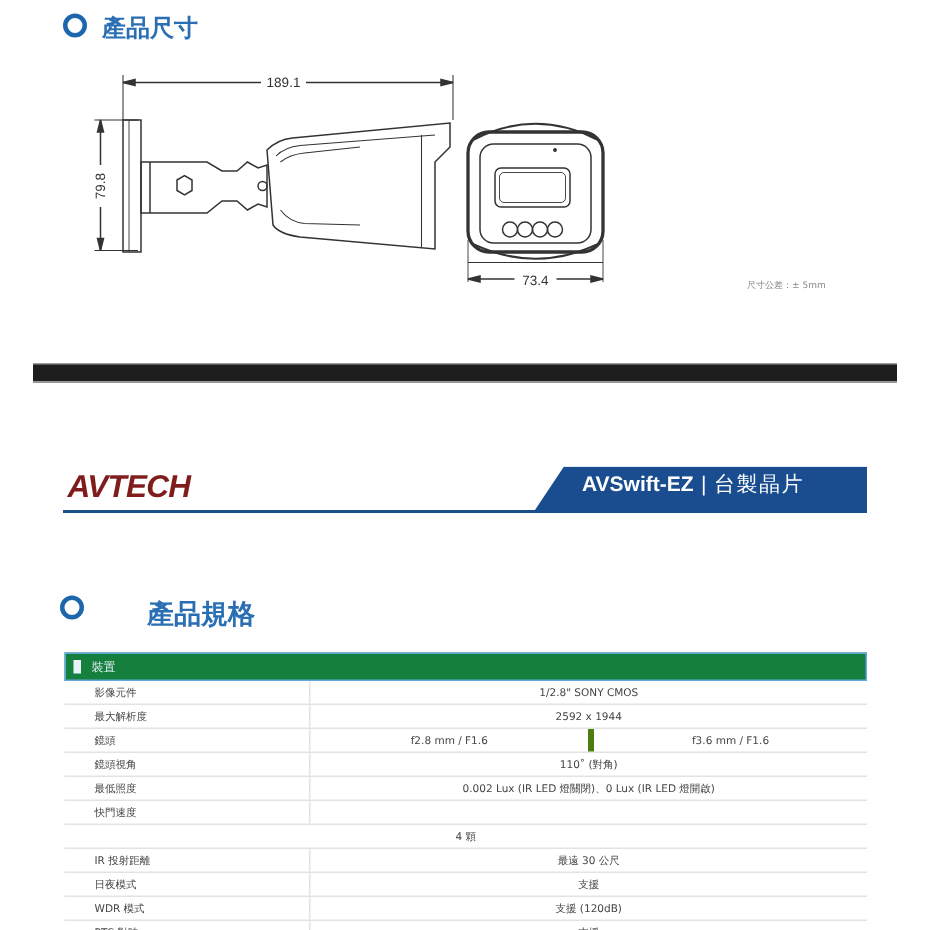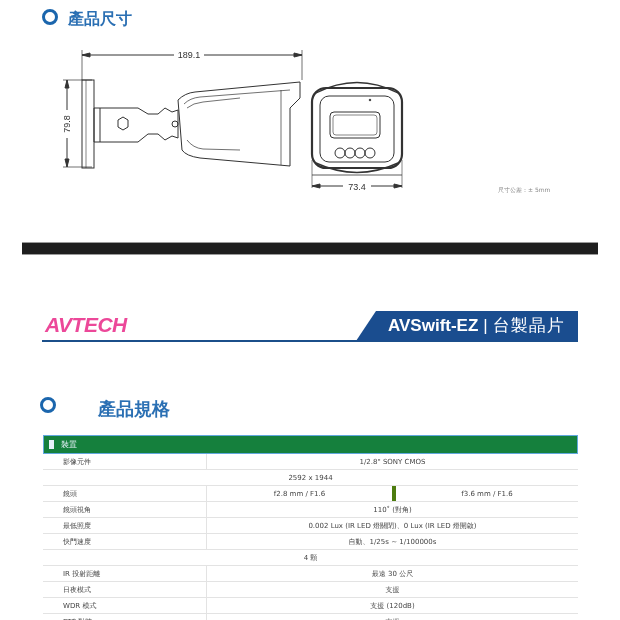--- a/index.html
+++ b/index.html
@@ -13,24 +13,24 @@
   #dims-head { left:42px; top:9px; }
   #dims-head .title { font-size:16px; }
   #spec-head { left:40px; top:397px; }
   #spec-head .title { font-size:18px;margin-left:32px; }
 
   #drawing { left:40px; top:45px; width:520px; height:150px; }
   .tolerance { left:498px; top:186px; font-size:6px; color:#888; }
 
   #dark-bar { left:22px; top:242px; width:576px; height:11px; background:#1e1e1e; border-top:1px solid #9a9a9a; border-bottom:1px solid #9a9a9a; }
 
-  #brand-left { left:45px; top:313px; font-family:"Liberation Sans", sans-serif; font-weight:bold; font-style:italic; font-size:21px; color:#ec4899; letter-spacing:-0.5px; }
+  #brand-left { left:45px; top:313px; font-family:"Liberation Sans", sans-serif; font-weight:bold; font-style:italic; font-size:21px; color:#7f1d1d; letter-spacing:-0.5px; }
   #brand-line { left:42px; top:340px; width:536px; height:2px; background:#1b4f8a; }
   #brand-band { left:356px; top:311px; width:222px; height:30px; background:#1a4d8f; clip-path:polygon(9% 0,100% 0,100% 100%,0 100%); }
-  #brand-right { left:388px; top:314px; font-family:"Liberation Sans", sans-serif; font-weight:bold; font-size:17px; color:#ffffff; white-space:nowrap; }
+  #brand-right { left:388px; top:314px; font-family:"Liberation Sans", sans-serif; font-weight:bold; font-size:14px; color:#ffffff; white-space:nowrap; }
   #brand-right .sep { font-weight:normal; margin:0 5px; }
   #brand-right .zh { font-weight:normal; letter-spacing:1px; }
 
   #spec-table { left:43px; top:435px; width:535px; }
   .tbl-header { height:17px; background:#15803d; border:1px solid #62a8de; display:flex; align-items:center; color:#e8f2fb; font-size:8px; }
   .tbl-header .bar-icon { width:5px; height:9px; background:#e8f2fb; margin:0 7px 0 5px; }
   .row { display:flex; height:15px; border-bottom:1px solid #e3e3e3; font-size:7px; color:#444; align-items:stretch; }
   .row .label { width:164px; padding-left:20px; box-sizing:border-box; display:flex; align-items:center; border-right:1px solid #e3e3e3; }
   .row .val { flex:1; display:flex; align-items:center; justify-content:center; }
   .row .val.half { flex:none; width:185px; border-right:4px solid #4d7c0f; }
@@ -118,38 +118,38 @@
 <div id="spec-table" class="abs">
   <div class="tbl-header">
     <span class="bar-icon"></span>
     <span>裝置</span>
   </div>
   <div class="row">
     <div class="label">影像元件</div>
     <div class="val">1/2.8"  SONY CMOS</div>
   </div>
   <div class="row">
+    <div class="label">最大解析度</div>
     <div class="val">2592 x 1944</div>
   </div>
   <div class="row">
     <div class="label">鏡頭</div>
     <div class="val half">f2.8 mm / F1.6</div>
     <div class="val half">f3.6 mm / F1.6</div>
   </div>
   <div class="row">
     <div class="label">鏡頭視角</div>
     <div class="val half">110˚ (對角)</div>
   </div>
   <div class="row">
     <div class="label">最低照度</div>
     <div class="val">0.002 Lux (IR LED 燈關閉)、0 Lux (IR LED 燈開啟)</div>
   </div>
   <div class="row">
     <div class="label">快門速度</div>
-    <div class="val">自動、1/25s ~ 1/100000s</div>
   </div>
   <div class="row">
     <div class="val">4 顆</div>
   </div>
   <div class="row">
     <div class="label">IR 投射距離</div>
     <div class="val">最遠 30 公尺</div>
   </div>
   <div class="row">
     <div class="label">日夜模式</div>

